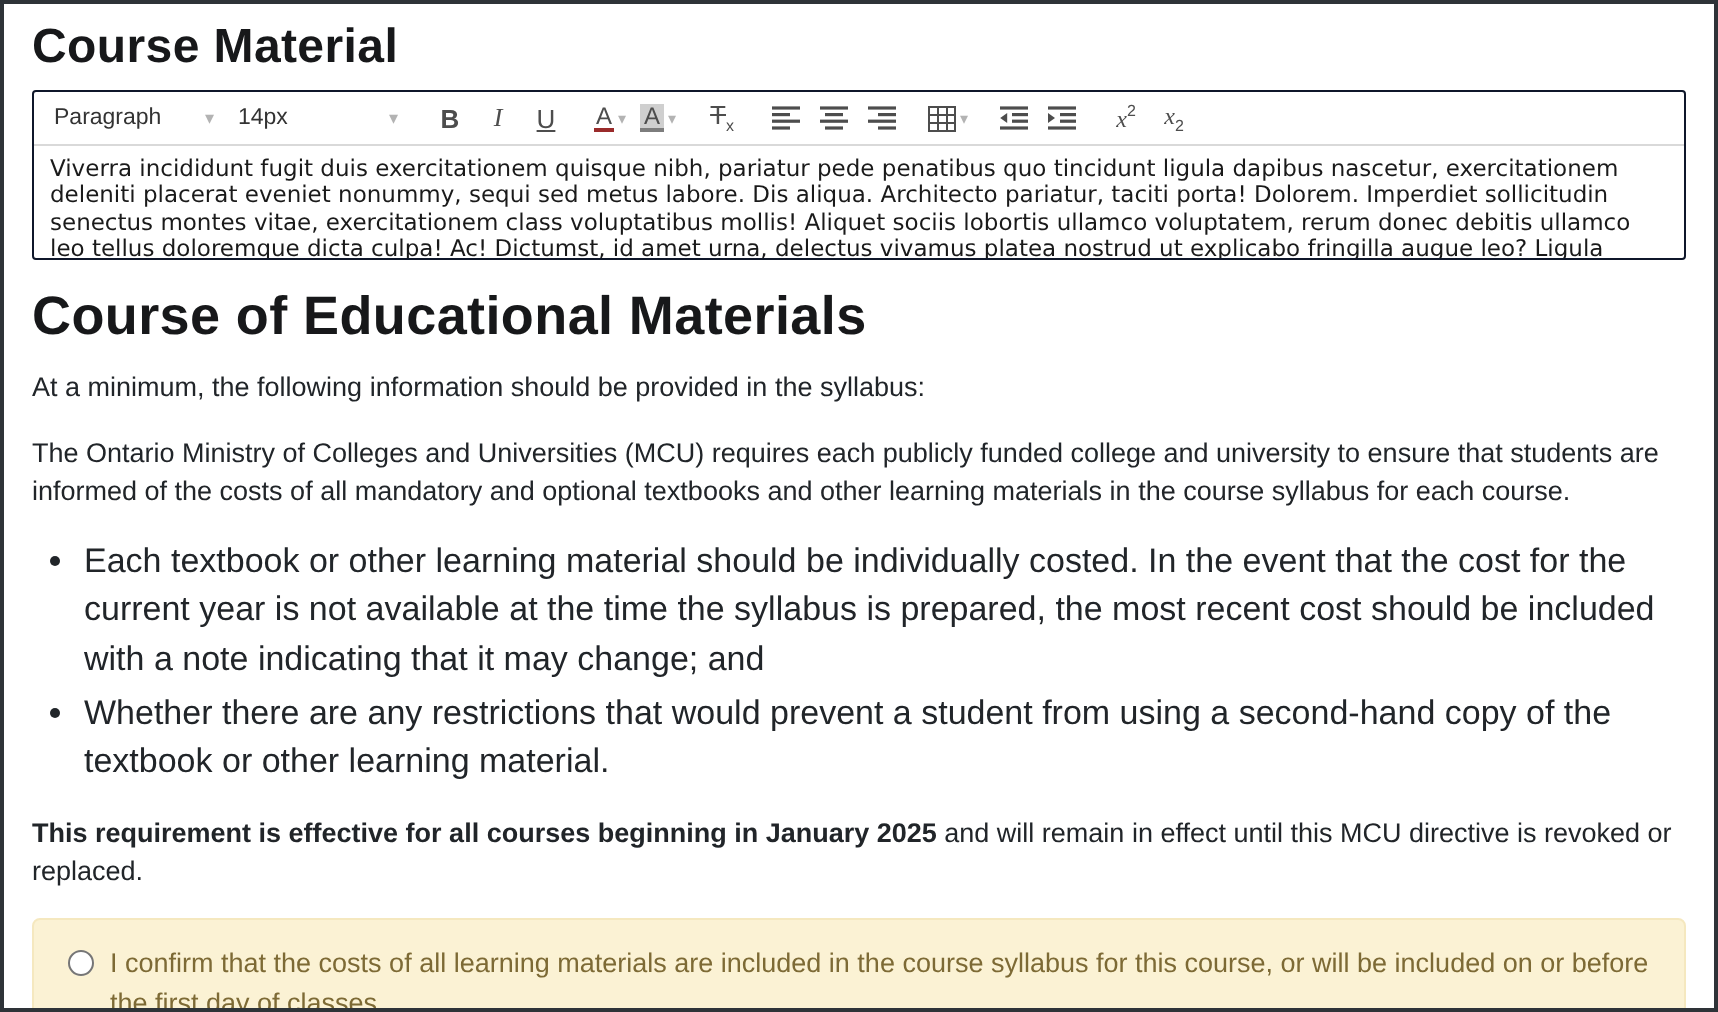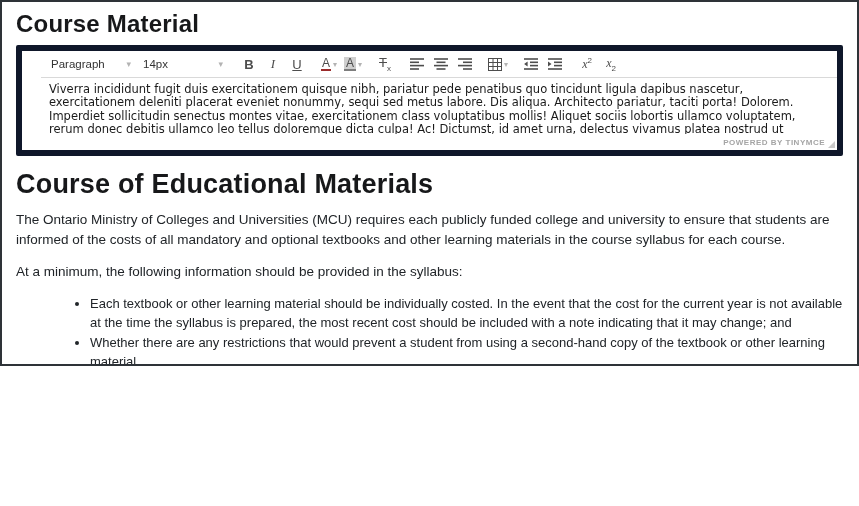--- a/index.html
+++ b/index.html
@@ -4,35 +4,34 @@
 <style>
   * { box-sizing: border-box; margin: 0; padding: 0; }
   html, body { width: 859px; height: 506px; }
   body {
     font-family: "Liberation Sans", sans-serif;
     background: #fff;
     color: #212529;
     overflow: hidden;
   }
   .page {
-    width: 859px; height: 366px;
+    width: 859px; height: 506px;
     border: 2px solid #2e3338;
     background: #fff;
     padding: 8px 14px 0 14px;
     overflow: hidden;
   }
   h1.page-title {
     font-size: 24px; font-weight: 700; color: #17181a;
     margin: 0 0 7px 0; letter-spacing: .2px;
   }
   
   .editor {
-    border: 6px solid #0f172a; border-radius: 2px;
+    border: 1px solid #0f172a; border-radius: 2px;
     background: #fff;
-    padding-left: 19px;
   }
   .tb {
     display: flex; align-items: center;
     padding: 2px 4px; border-bottom: 1px solid #d9d9d9;
     height: 27px;
   }
   .tb-group { display: flex; align-items: center; margin-right: 8px; }
   .tb-select {
     display: flex; align-items: center; justify-content: space-between;
     font-size: 11.5px; color: #333;
@@ -78,21 +77,21 @@
     border-left: 7px solid transparent;
     border-bottom: 7px solid #c9c9c9;
   }
   
   h2.section-title {
     font-size: 27px; font-weight: 700; color: #17181a;
     margin: 13px 0 10px 0; letter-spacing: .2px;
   }
   .article p { font-size: 13.5px; line-height: 1.45; margin: 0 0 13px 0; }
   .article ul { margin: 0 0 13px 26px; }
-  .article li { font-size: 13px; line-height: 1.45; margin-bottom: 2px; margin-left: 48px; }
+  .article li { font-size: 17px; line-height: 1.45; margin-bottom: 2px; }
   .bold-lead { font-weight: 700; }
   
   .warning-box {
     background: #fbf2d4; border: 1px solid #f5e8bf; border-radius: 4px;
     padding: 12px 15px 14px 15px;
     color: #7d6a35; margin: 2px 0 18px 0;
   }
   .option-row { display: flex; align-items: flex-start; margin-bottom: 10px; }
   .option-row:last-child { margin-bottom: 0; }
   .option-row input[type="radio"] {
@@ -223,34 +222,31 @@
         <div class="tb-btn">
           <span><span class="sub-base">x</span><span class="sub-exp">2</span></span>
         </div>
       </div>
     </div>
 
     <div class="editor-body">
       <p>Viverra incididunt fugit duis exercitationem quisque nibh, pariatur pede penatibus quo tincidunt ligula dapibus nascetur, exercitationem deleniti placerat eveniet nonummy, sequi sed metus labore. Dis aliqua. Architecto pariatur, taciti porta! Dolorem. Imperdiet sollicitudin senectus montes vitae, exercitationem class voluptatibus mollis! Aliquet sociis lobortis ullamco voluptatem, rerum donec debitis ullamco leo tellus doloremque dicta culpa! Ac! Dictumst, id amet urna, delectus vivamus platea nostrud ut explicabo fringilla augue leo? Ligula nonummy fuga perspiciatis praesentium explicabo? Aenean explicabo minim? Commodo, perferendis justo sollicitudin etiam mollis. Habitant! Tincidunt porro torquent cupidatat! Accusamus habitant provident malesuada, veritatis morbi voluptatum dignissim sed imperdiet auctor esse.</p>
     </div>
 
-    <div class="statusbar">
-      <span class="powered-by">POWERED BY TINYMCE</span>
-      <span class="resize-handle"></span>
-    </div>
   </div>
 
   <div class="article">
     <h2 class="section-title">Course of Educational Materials</h2>
+    <p>At a minimum, the following information should be provided in the syllabus:</p>
     <p>The Ontario Ministry of Colleges and Universities (MCU) requires each publicly funded college and university to ensure that students are informed of the costs of all mandatory and optional textbooks and other learning materials in the course syllabus for each course.</p>
-    <p>At a minimum, the following information should be provided in the syllabus:</p>
     <ul>
       <li>Each textbook or other learning material should be individually costed. In the event that the cost for the current year is not available at the time the syllabus is prepared, the most recent cost should be included with a note indicating that it may change; and</li>
       <li>Whether there are any restrictions that would prevent a student from using a second-hand copy of the textbook or other learning material.</li>
     </ul>
+    <p><span class="bold-lead">This requirement is effective for all courses beginning in January 2025</span><span> and will remain in effect until this MCU directive is revoked or replaced.</span></p>
 
     <div class="warning-box">
       <label class="option-row">
         <input type="radio" name="compliance" style="">
         <span class="option-label">I confirm that the costs of all learning materials are included in the course syllabus for this course, or will be included on or before the first day of classes.</span>
       </label>
 
     </div>
 
   </div>

